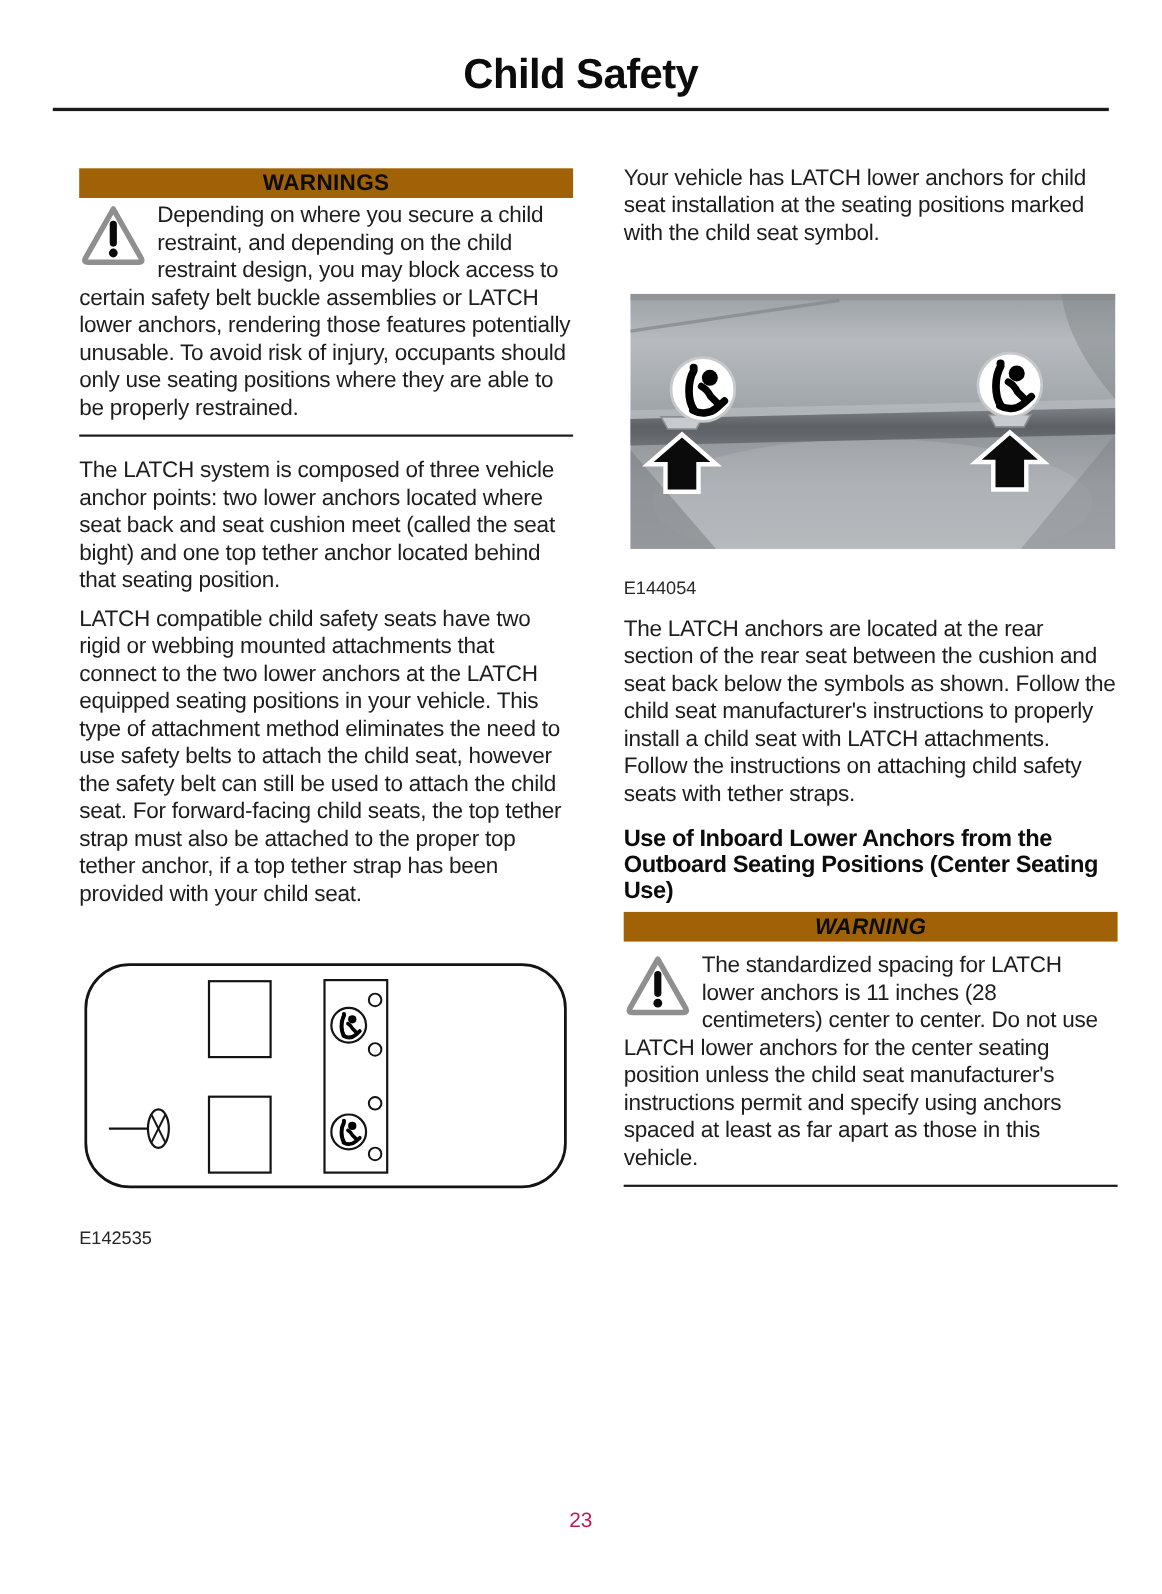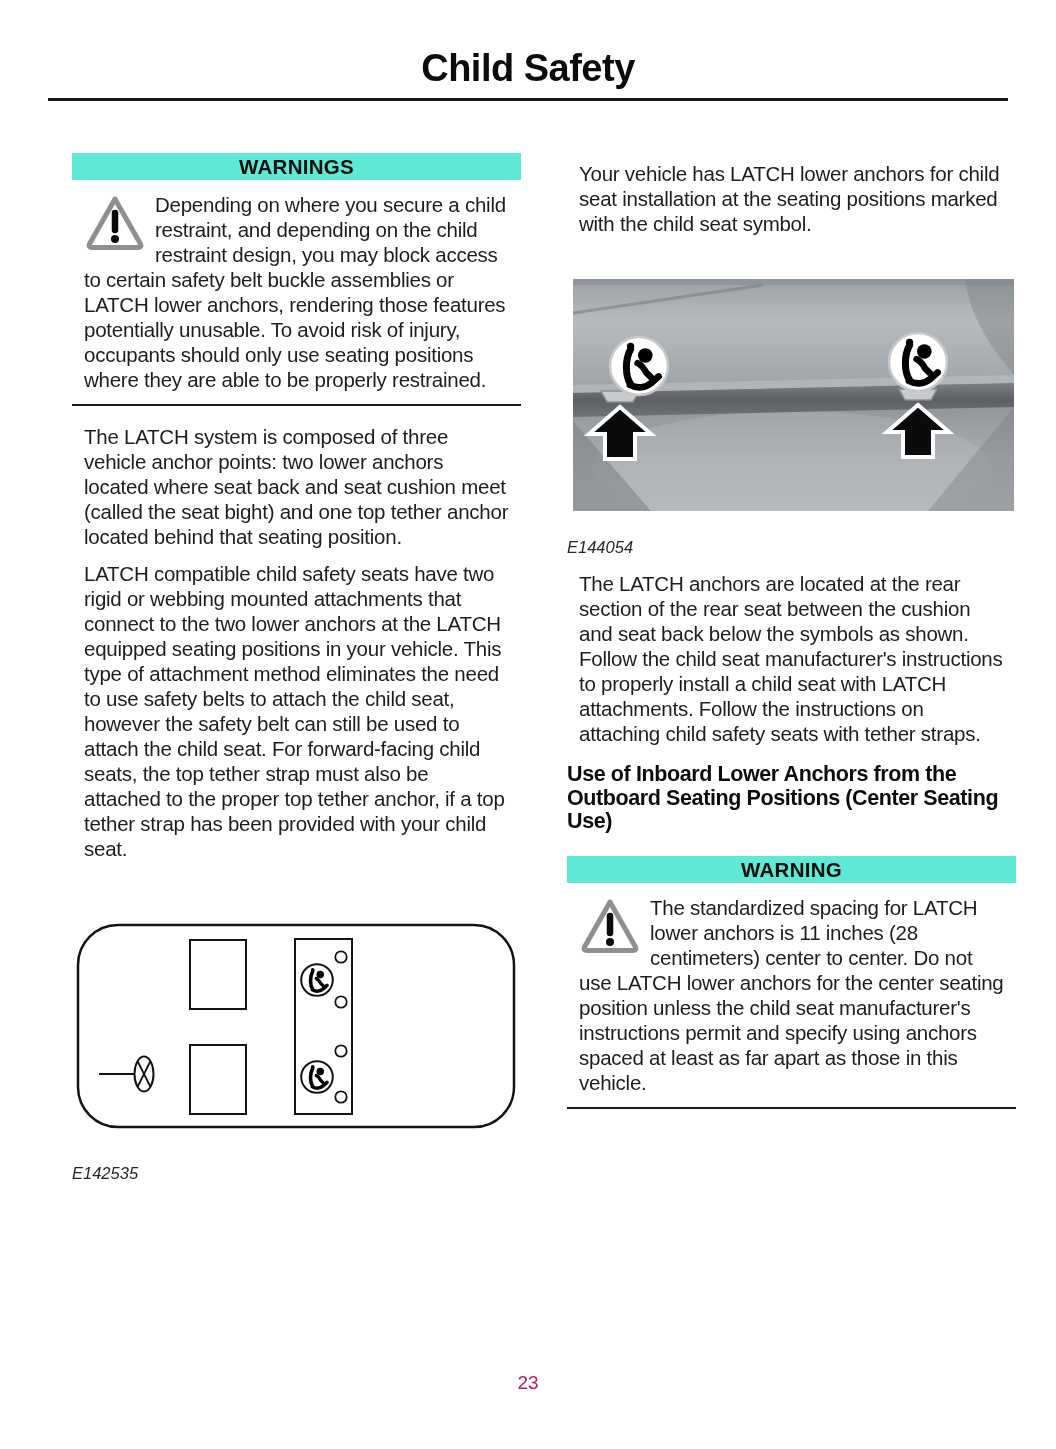--- a/index.html
+++ b/index.html
@@ -8,43 +8,43 @@
     font-family:"Liberation Sans", sans-serif;color:#1d1d1d;overflow:hidden;
   }
   .page-title{
     position:absolute;top:47px;left:0;width:100%;text-align:center;
     font-size:38px;font-weight:bold;letter-spacing:-0.5px;color:#0c0c0c;
   }
   .title-rule{position:absolute;top:98px;left:48px;width:960px;height:2.5px;background:#1a1a1a;}
   .col{position:absolute;width:449px;}
   #col-left{left:72px;top:153px;}
   #col-right{left:567px;top:149px;}
-  p.body{margin:12px;font-size:20.5px;line-height:25px;letter-spacing:-0.25px;}
+  p.body{margin:0;font-size:20.5px;line-height:25px;letter-spacing:-0.25px;}
   .warn-bar{
-    background:#5eead4;text-align:center;font-weight:bold;font-size:20.5px;
+    background:#a16207;text-align:center;font-weight:bold;font-size:20.5px;
     line-height:27px;height:27px;letter-spacing:0.3px;color:#0c0c0c;
   }
   #col-left .warn-bar{margin-bottom:3px;}
   .warning-para{margin:0;}
   .warn-icon{float:left;width:62px;height:58px;margin:2px 9px 6px 0;}
   hr.rule{border:none;border-top:2px solid #1a1a1a;margin:12px 0 0 0;}
   .p-latch1{margin-top:18px !important;}
   .p-latch2{margin-top:10px !important;}
   .figure-diagram{margin-top:48px;}
-  .fig-label{font-size:16.5px;line-height:20px;letter-spacing:0;color:#262626;margin:0;font-style:italic;}
+  .fig-label{font-size:16.5px;line-height:20px;letter-spacing:0;color:#262626;margin:0;}
   #col-left .fig-label{margin-top:26px;}
   .photo{margin-top:43px;margin-left:6px;display:block;}
   #col-right .fig-label{margin-top:26px;}
   .p-anchors{margin-top:14px !important;}
   .p-attach{margin-top:9px !important;}
   .section-heading{
     margin:17px 0 0 0;font-size:21.5px;font-weight:bold;line-height:23.5px;
     letter-spacing:-0.4px;color:#0c0c0c;
   }
-  #col-right .warn-bar{margin-top:22px;margin-bottom:9px;}
+  #col-right .warn-bar{margin-top:7px;margin-bottom:9px;font-style:italic;}
   .page-number{position:absolute;top:1372px;left:0;width:100%;text-align:center;font-size:19px;color:#be185d;}
   svg .stroked{fill:none;stroke:#141414;}
 </style>
 </head>
 <body>
 
 <div class="page-title">Child Safety</div>
 <div class="title-rule"></div>
 
 <div class="col" id="col-left">

